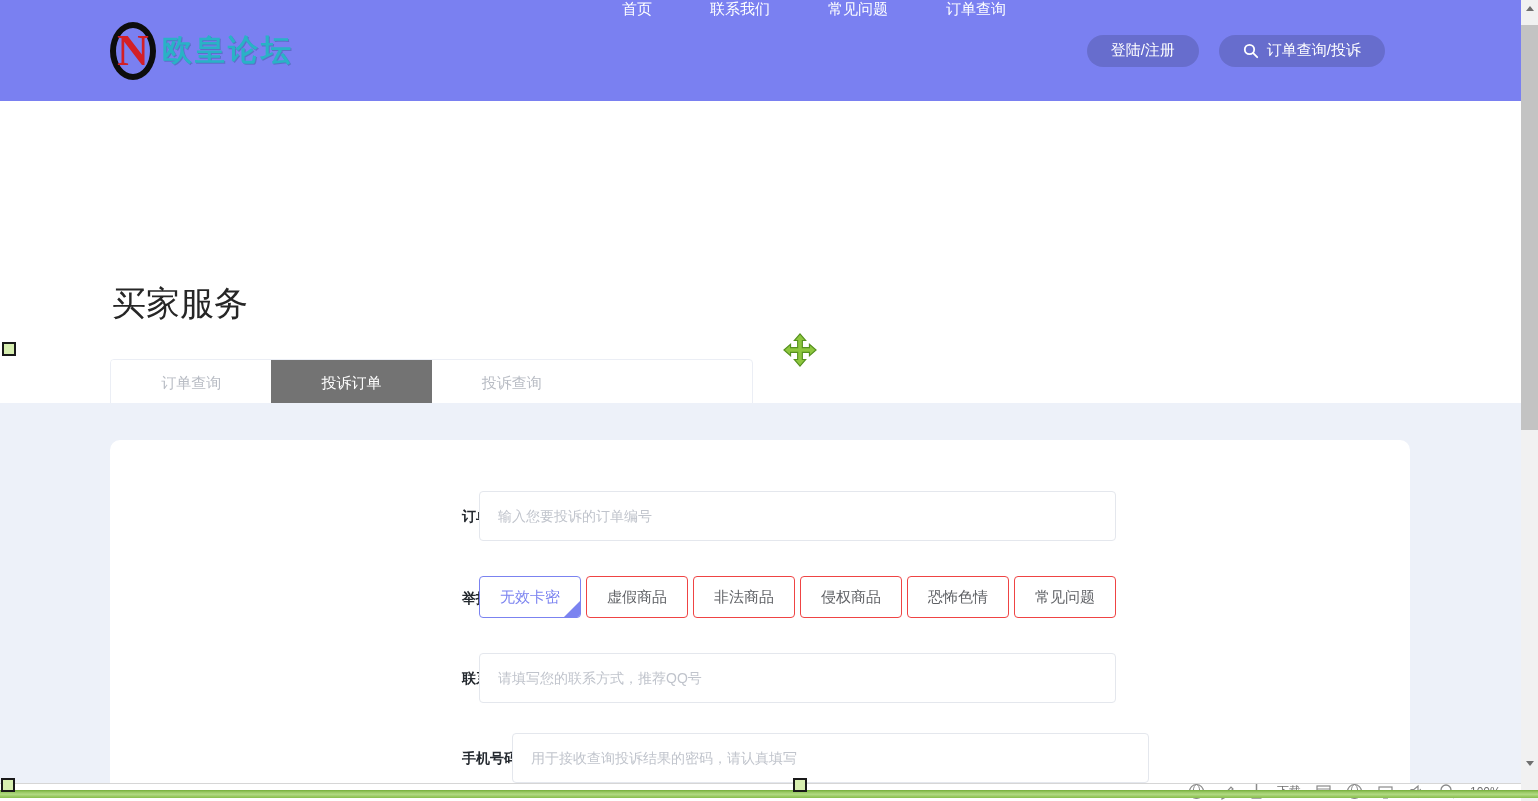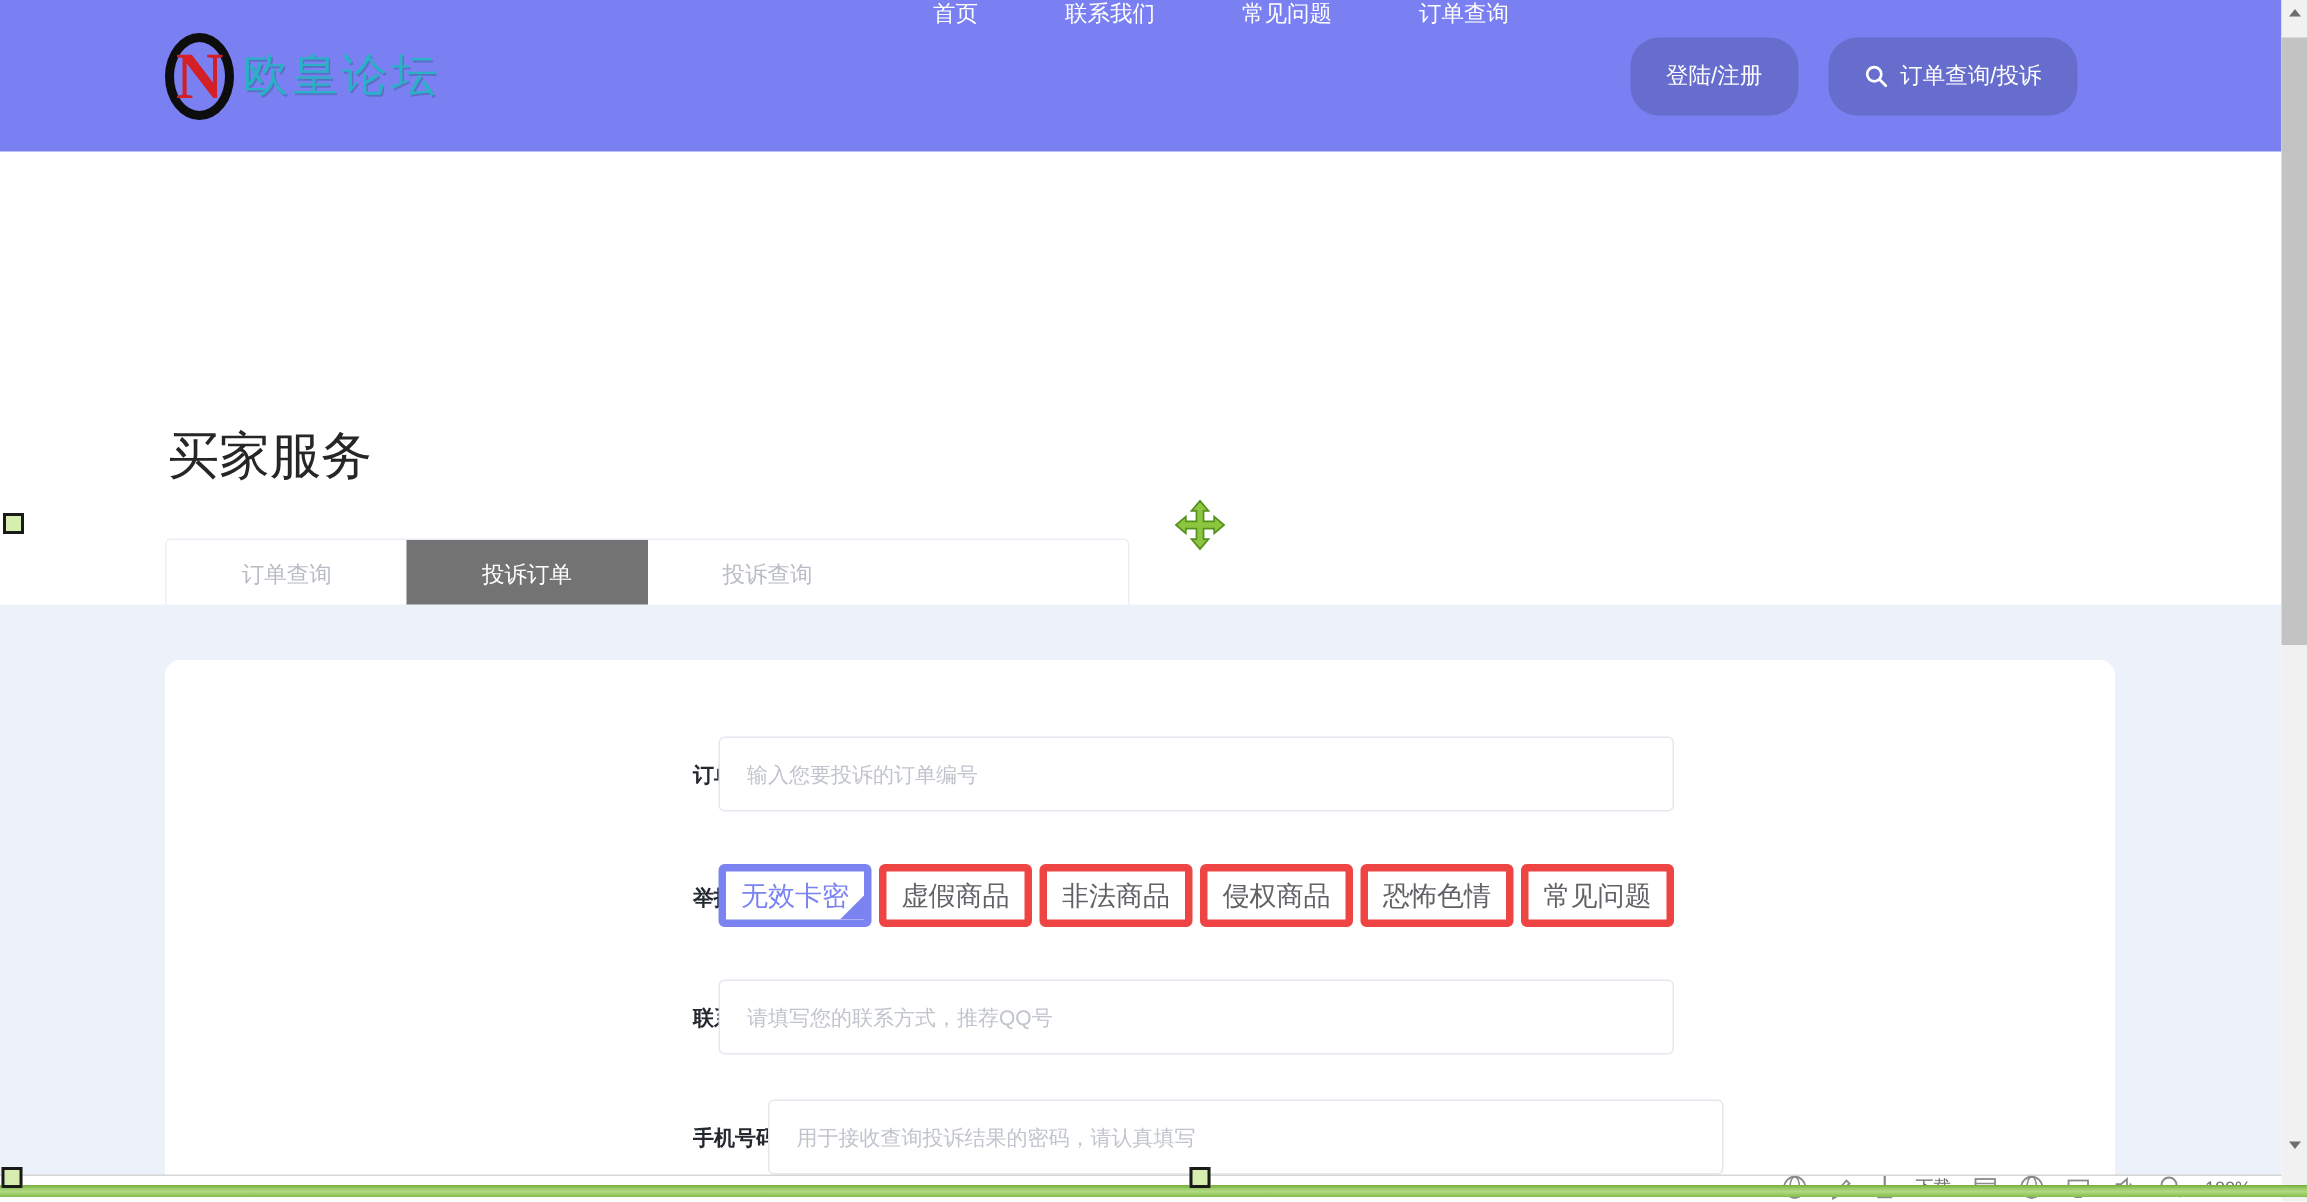--- a/index.html
+++ b/index.html
@@ -18,28 +18,28 @@
   .logo-mark {
     width:46px; height:58px; border:6px solid #0d0d0d; border-radius:50%;
     display:flex; align-items:center; justify-content:center; position:relative;
     background:transparent;
   }
   .logo-mark span {
     font-family:"Liberation Serif","DejaVu Serif",serif;
     font-weight:bold; font-size:44px; color:#d31f26; line-height:1;
   }
   .logo-text {
-    margin-left:6px; font-size:30px; font-weight:400; color:#29b2c6;
+    margin-left:6px; font-size:30px; font-weight:700; color:#29b2c6;
     letter-spacing:3px; text-shadow:1px 1px 0 rgba(0,60,80,.25);
   }
   .nav { position:absolute; left:622px; top:0; height:101px; display:flex; align-items:flex-start; gap:58px; }
   .nav a { color:#fff; font-size:15px; text-decoration:none; white-space:nowrap; cursor:pointer; }
   .header-buttons { position:absolute; right:136px; top:0; height:101px; display:flex; align-items:center; gap:20px; }
   .pill {
-    height:52px; border-radius:19px; background:rgba(0,0,0,0.15);
+    height:32px; border-radius:19px; background:rgba(0,0,0,0.15);
     color:#fff; font-size:15px; display:flex; align-items:center; justify-content:center;
     padding:0 24px; cursor:pointer; border:none; white-space:nowrap;
   }
   .pill .mag { margin-right:8px; display:inline-flex; }
 
   
   .hero { position:absolute; left:0; top:101px; width:1214px; height:302px; background:#fff; }
   .page-title { position:absolute; left:112px; top:180px; font-size:34px; font-weight:500; color:#262626; }
   .tabbar {
     position:absolute; left:110px; top:258px; width:643px; height:48px;
@@ -63,23 +63,23 @@
   }
   .finput {
     position:absolute; left:369px; width:637px; height:50px;
     border:1px solid #e4e7ed; border-radius:4px; font-size:14px; color:#303133;
     padding:12px 18px; outline:none; background:#fff;
     font-family:"Liberation Sans","DejaVu Sans",sans-serif;
   }
   .finput::placeholder { color:#c0c4cc; opacity:1; }
   .reasons { position:absolute; left:369px; top:136px; display:flex; gap:5px; }
   .reason {
-    width:102px; height:42px; background:#fff; border:5px solid #ef4444; border-radius:4px;
+    width:102px; height:42px; background:#fff; border:1px solid #ef4444; border-radius:4px;
     display:flex; align-items:center; justify-content:center;
-    font-size:18px; color:#606266; cursor:pointer; position:relative; overflow:hidden;
+    font-size:15px; color:#606266; cursor:pointer; position:relative; overflow:hidden;
   }
   .reason.selected { border-color:#7b83f0; color:#7b83f0; }
   .reason.selected::after {
     content:""; position:absolute; right:0; bottom:0; width:0; height:0;
     border-left:16px solid transparent; border-bottom:16px solid #7b83f0;
   }
 
   
   .handle {
     position:absolute; width:14px; height:14px; background:#d7eeb0;

